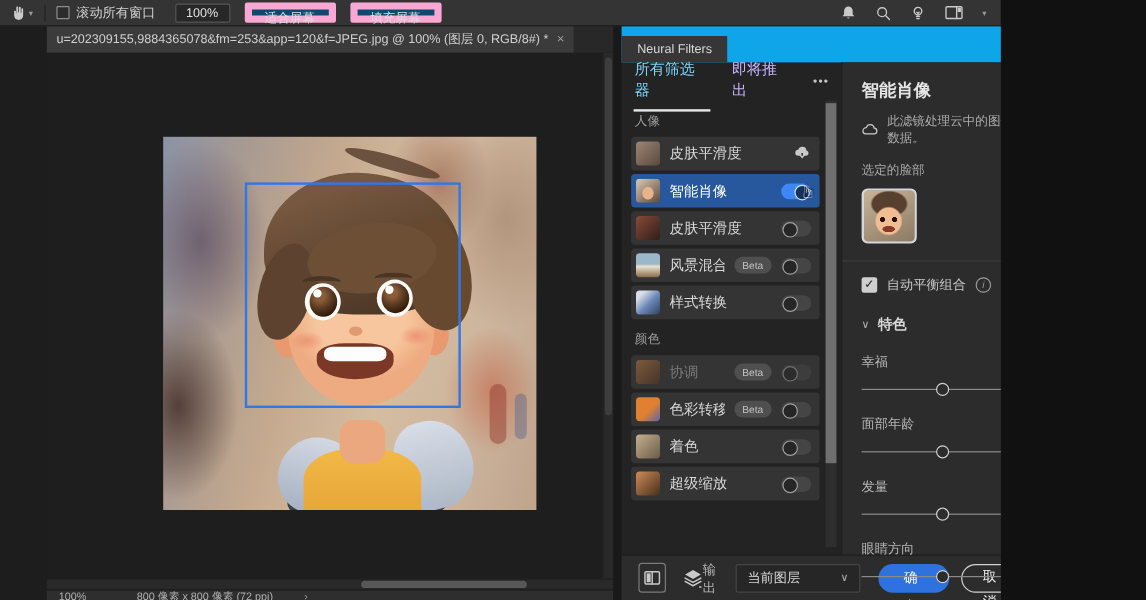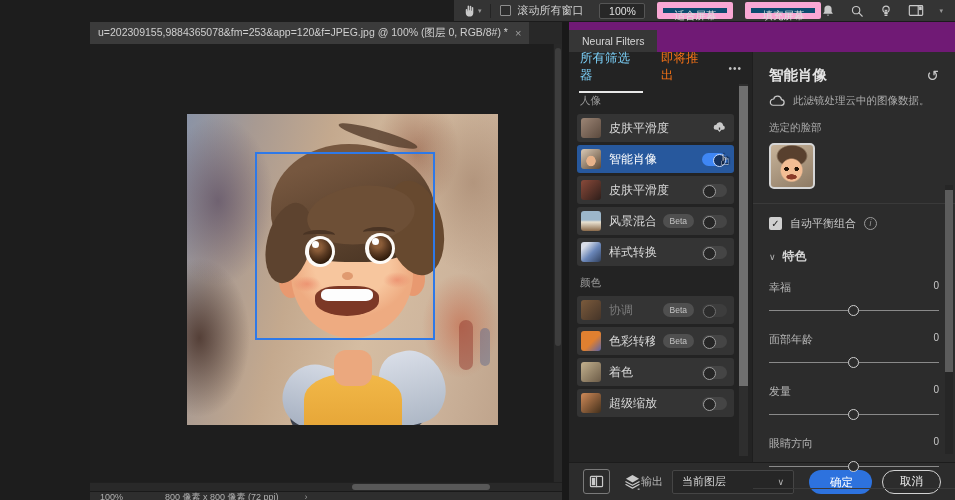--- a/index.html
+++ b/index.html
@@ -1,19 +1,19 @@
 <!DOCTYPE html>
 <html><head>
 <meta charset="utf-8">
 <style>
   * { margin:0; padding:0; box-sizing:border-box; }
   html,body { background:#111; }
   body { font-family:"Liberation Sans","DejaVu Sans",sans-serif; }
-  .app { position:relative; width:955px; height:500px; background:#1d1d1d; overflow:hidden;
-         color:#cfcfcf; font-size:11px; display:flex; flex-direction:column;align-items:flex-end; }
+  .app { position:relative; width:834px; height:500px; background:#1d1d1d; overflow:hidden;
+         color:#cfcfcf; font-size:11px; display:flex; flex-direction:column; }
 
   
   .options-bar { height:22px; background:#343434; border-bottom:1px solid #1b1b1b;
                  display:flex; align-items:center; flex:none; padding:0 8px; }
   .ob-tool { display:flex; align-items:center; gap:2px; }
   .ob-caret { font-size:7px; color:#9a9a9a; }
   .ob-div { width:1px; height:14px; background:#242424; margin:0 9px; }
   .ob-check { width:11px; height:11px; border:1px solid #8d8d8d; background:#2c2c2c; border-radius:1px; margin-right:6px; flex:none; }
   .ob-label { font-size:11px; color:#d2d2d2; }
   .ob-zoom { width:46px; height:16px; margin-left:16px; background:#272727; border:1px solid #555;
@@ -82,28 +82,28 @@
   .p-glintL { left:125px; top:127px; } .p-glintR { left:185px; top:124px; }
   .p-blushL { left:106px; top:162px; width:28px; height:16px; background:radial-gradient(closest-side,rgba(232,120,92,.55),transparent); border-radius:50%; z-index:4; }
   .p-blushR { left:196px; top:158px; width:28px; height:16px; background:radial-gradient(closest-side,rgba(232,120,92,.55),transparent); border-radius:50%; z-index:4; }
   .p-nose { left:155px; top:158px; width:11px; height:8px; background:#e09a70; border-radius:50%; z-index:4; }
   .p-mouth { left:128px; top:172px; width:64px; height:30px; background:#7c3826; border-radius:40% 40% 55% 55%; z-index:4; }
   .p-teeth { left:134px; top:175px; width:52px; height:12px; background:#fdfdfd; border-radius:7px/5px; z-index:5; }
   .face-box { border:2px solid #2e79e8; z-index:8; background:transparent; }
 
   
   .right-col { flex:1; background:#232323; border-left:7px solid #191919; display:flex; flex-direction:column; min-height:0; }
-  .panel-tabrow { height:30px; flex:none; display:flex; align-items:flex-end; background:#701a75; }
+  .panel-tabrow { height:30px; flex:none; display:flex; align-items:flex-end; background:#0ea5e9; }
   .panel-tab { height:22px; background:#363636; color:#d6d6d6; font-size:10.5px; padding:0 13px; line-height:22px; }
   .panel-body { flex:1; display:flex; min-height:0; }
 
   
   .filter-col { width:183px; flex:none; position:relative; }
   .list-tabs { height:32px; display:flex; align-items:center; gap:17px; padding:0 10px; }
-  .lt-tab { font-size:12.5px; color:#f97316; padding:7px 1px; border-bottom:2px solid transparent; }
+  .lt-tab { font-size:12.5px; color:#c4b5fd; padding:7px 1px; border-bottom:2px solid transparent; }
   .lt-tab.active { color:#7dd3fc; border-bottom-color:#e8e8e8; }
   .lt-more { margin-left:auto; color:#c3c3c3; font-size:10px; letter-spacing:1px; }
   .filter-scroll { padding:0 18px 0 8px; }
   .f-sec-title { font-size:10.5px; color:#9c9c9c; margin:10px 0 6px 3px; }
   .f-row { height:28px; margin-bottom:3px; background:#343434; border-radius:3px;
            display:flex; align-items:center; gap:8px; padding:0 7px 0 4px; position:relative; }
   .f-row.sel { background:#27589d; }
   .f-row.sel .f-label { color:#fff; }
   .f-row.dis .f-label { color:#7a7a7a; }
   .f-row.dis .f-thumb { opacity:.55; }

